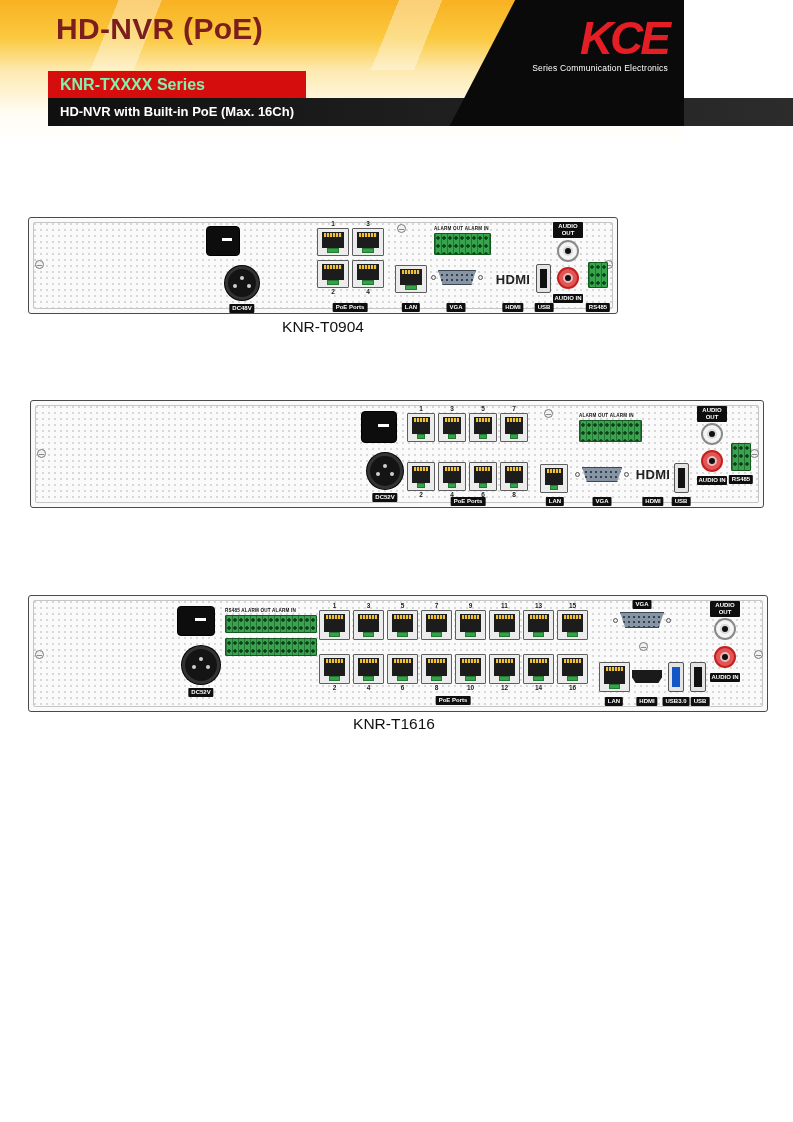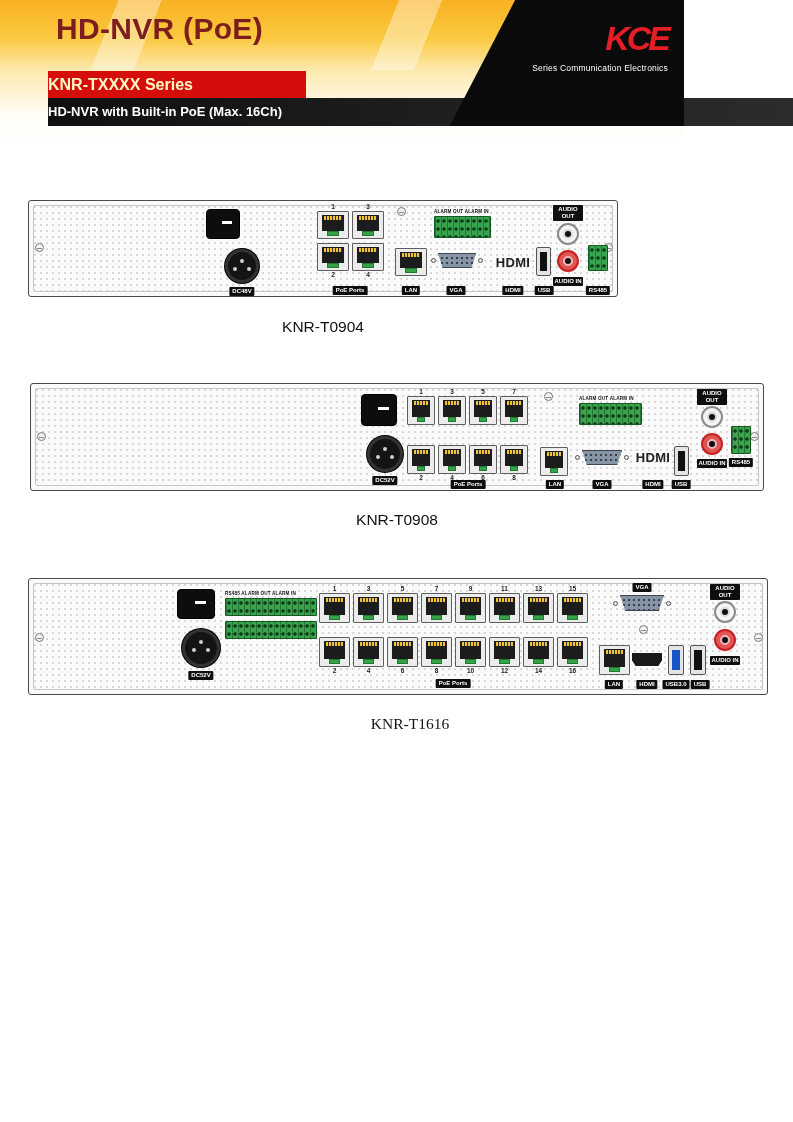--- a/index.html
+++ b/index.html
@@ -8,30 +8,30 @@
   .page { position:relative; width:793px; height:1122px; background:#fff; }
 
   
   .header { position:absolute; left:0; top:0; width:684px; height:150px;
     background:linear-gradient(to bottom,#f8b122 0,#fbc93f 38px,#fde9af 70px,#fffdf6 115px,#fff 150px); }
   .header::after { content:""; position:absolute; left:0; top:0; width:100%; height:70px; pointer-events:none;
     background:repeating-linear-gradient(112deg, rgba(255,255,255,0) 0 110px, rgba(255,255,255,.38) 110px 150px, rgba(255,255,255,0) 150px 260px); }
   .title { position:absolute; left:56px; top:12px; font-size:30px; font-weight:800; color:#7c1e1e; letter-spacing:.3px; z-index:3; }
   .logo-block { position:absolute; right:0; top:0; width:252px; height:126px; background:#0a0a0a;
     clip-path:polygon(33% 0,100% 0,100% 100%,7% 100%); z-index:2; text-align:right; padding:16px 16px 0 0; }
-  .logo-kce { color:#e51e25; font-size:34px; line-height:44px; font-weight:900; font-style:italic; letter-spacing:-3px; }
+  .logo-kce { color:#e51e25; font-size:46px; line-height:44px; font-weight:900; font-style:italic; letter-spacing:-3px; }
   .logo-sub { color:#fff; font-size:8.5px; margin-top:3px; letter-spacing:.2px; }
   .series-banner { position:absolute; left:48px; top:71px; width:258px; height:27px; background:#d50d0d;
-    color:#fef9c3; font-weight:700; font-size:16px; line-height:27px; padding-left:0; z-index:3; }
+    color:#86efac; font-weight:700; font-size:16px; line-height:27px; padding-left:12px; z-index:3; }
   .subtitle-band { position:absolute; left:48px; top:98px; width:745px; height:28px;
     background:linear-gradient(90deg,#101010,#2c2c2c); color:#fff; font-weight:700; font-size:13px;
-    line-height:28px; z-index:1; }
+    line-height:28px; padding-left:12px; z-index:1; }
 
   
-  .panel { position:absolute; background:#fafafa; border:1.6px solid #4a4a4a; border-radius:3px; }
+  .panel { position:absolute; background:#fafafa; border:1.6px solid #4a4a4a; border-radius:3px;margin-top:17px; }
   .plate { position:absolute; inset:4px; border:1px solid #c6c6c6; border-radius:2px;
     background-image:radial-gradient(circle at 1px 1px,#d8d8d8 1px,transparent 1.4px); background-size:6px 6px; }
   .abs { position:absolute; }
 
   .screw { position:absolute; width:9px; height:9px; border-radius:50%; border:1.3px solid #7a7a7a; background:#f2f2f2; }
   .screw::after { content:""; position:absolute; left:1px; right:1px; top:50%; height:1px; background:#8a8a8a; }
 
   .pwr-switch { position:absolute; background:#0d0d0d; border:1px solid #000; border-radius:4px; }
   .pwr-switch::before { content:""; position:absolute; right:22%; top:40%; width:32%; height:3px; background:#fff; }
 
@@ -271,21 +271,20 @@
     <div class="tag" style="left:650px; top:96px;">USB</div>
 
     <div class="tag two" style="left:681px; top:5px;">AUDIO OUT</div>
     <div class="rca" style="left:670px; top:22px;"></div>
     <div class="rca red" style="left:670px; top:49px;"></div>
     <div class="tag two" style="left:681px; top:75px;">AUDIO IN</div>
 
     <div class="terminal" style="left:700px; top:42px; width:20px; height:28px;"></div>
     <div class="tag" style="left:710px; top:74px;">RS485</div>
   </div>
-  <div class="caption" style="left:30px; top:499px; width:734px;">KNR-T0908</div>
 
   <div class="panel p3" style="left:28px; top:578px; width:740px; height:117px;">
     <div class="plate"></div>
     <div class="screw" style="left:6px; top:54px;"></div>
     <div class="screw" style="left:725px; top:54px;"></div>
     <div class="screw" style="left:610px; top:46px;"></div>
 
     <div class="pwr-switch" style="left:148px; top:10px; width:38px; height:30px;"></div>
     <div class="dc-conn" style="left:153px; top:50px; width:38px; height:38px;"></div>
     <div class="tag" style="left:172px; top:92px;">DC52V</div>
@@ -423,15 +422,15 @@
     <div class="tag" style="left:647px; top:101px;">USB3.0</div>
 
     <div class="usb" style="left:661px; top:66px; width:16px; height:30px;"></div>
     <div class="tag" style="left:671px; top:101px;">USB</div>
 
     <div class="tag two" style="left:696px; top:5px;">AUDIO OUT</div>
     <div class="rca" style="left:685px; top:22px;"></div>
     <div class="rca red" style="left:685px; top:50px;"></div>
     <div class="tag two" style="left:696px; top:77px;">AUDIO IN</div>
   </div>
-  <div class="caption" style="left:40px; top:703px; width:740px;font-family:Liberation Serif, serif;">KNR-T1616</div>
+  <div class="caption" style="left:24px; top:703px; width:740px;">KNR-T1616</div>
 
 </div>
 
 </body></html>

